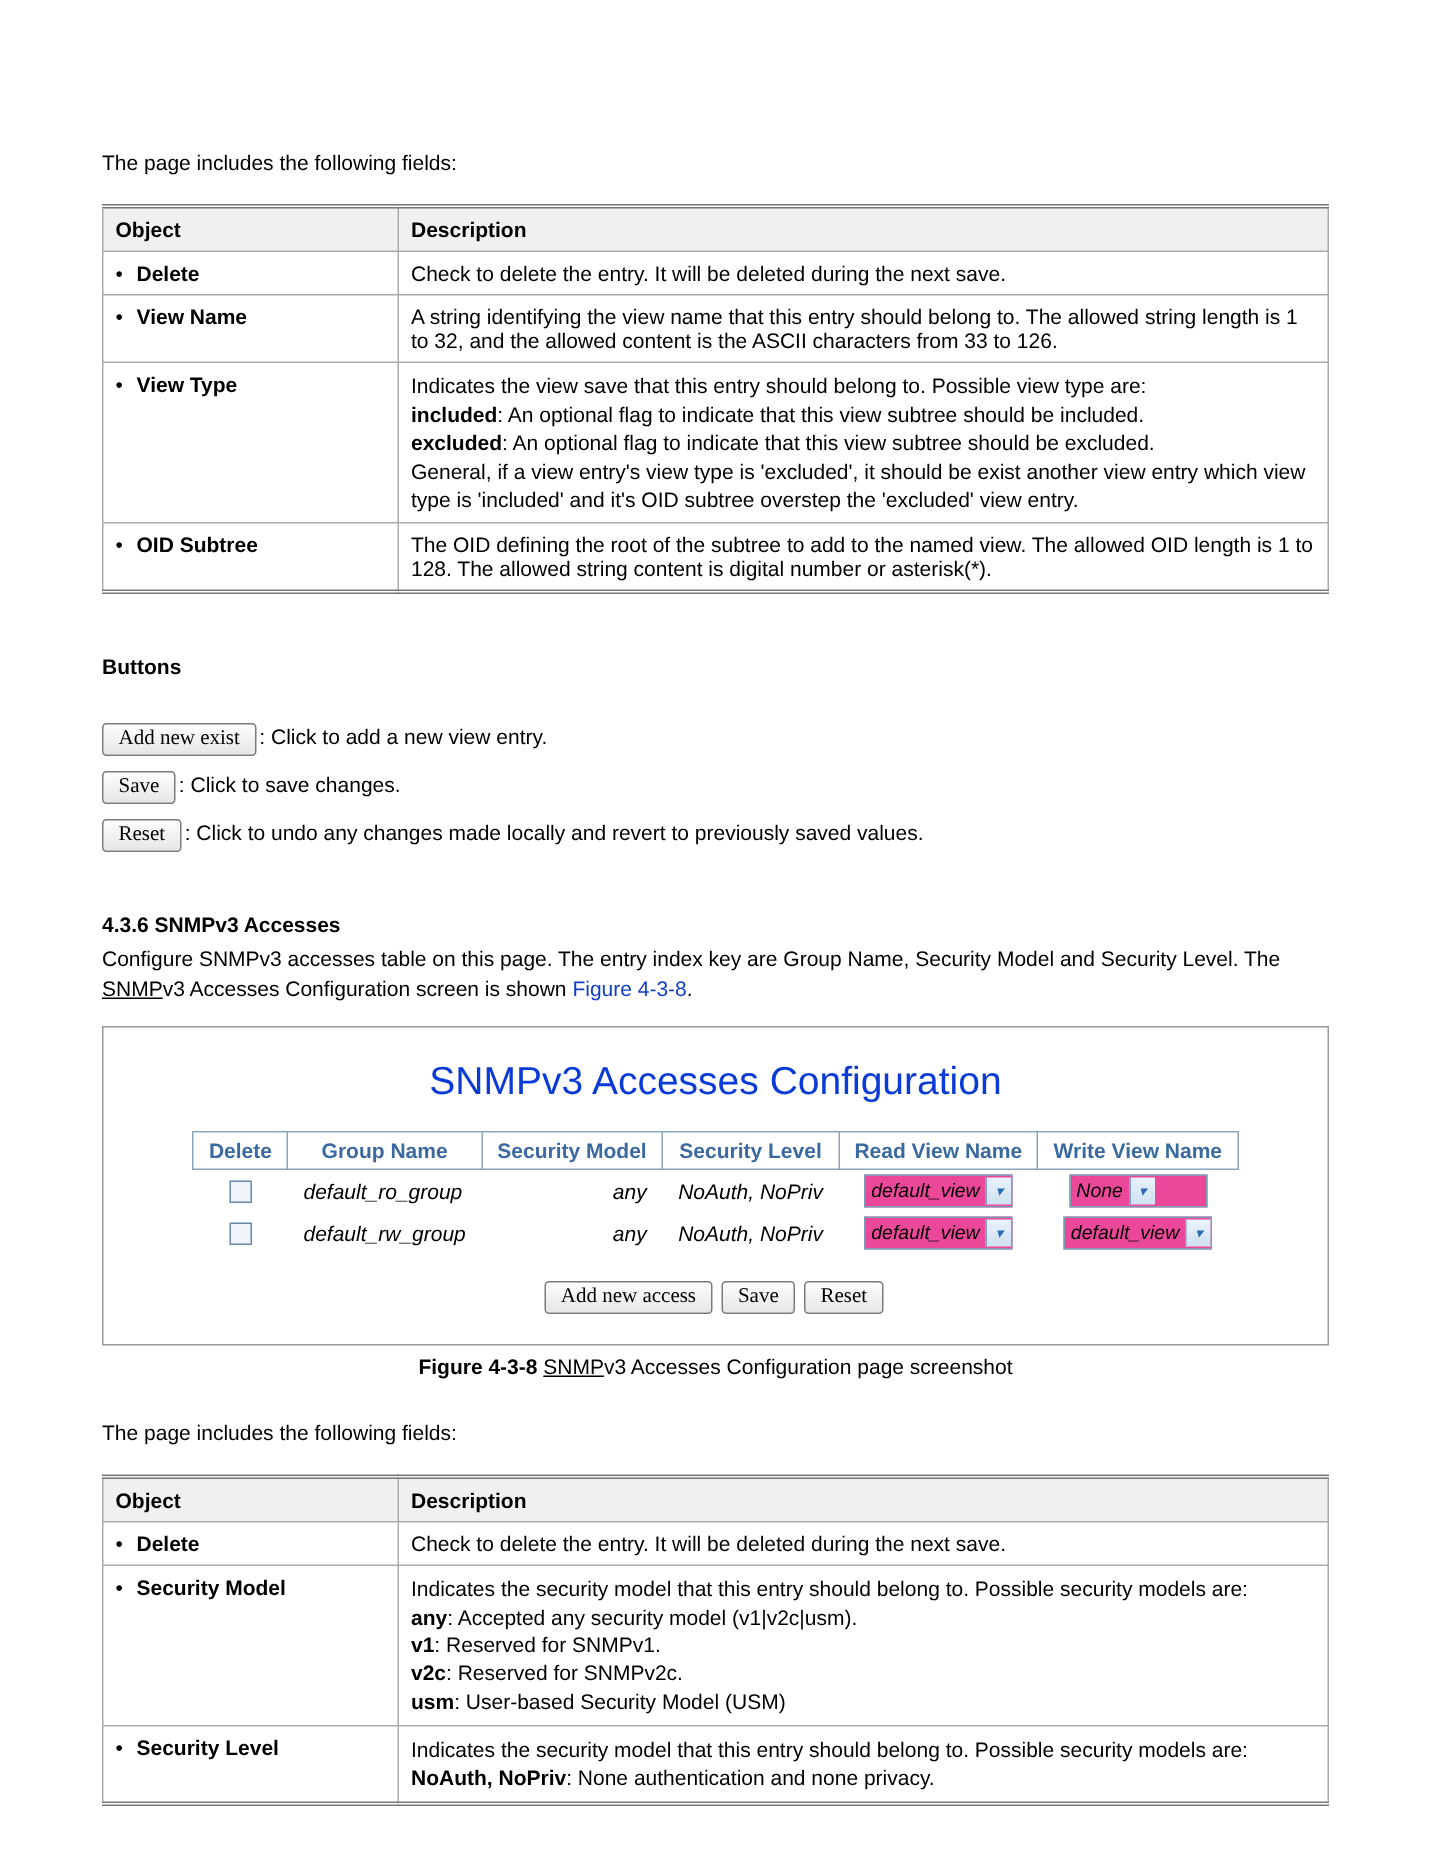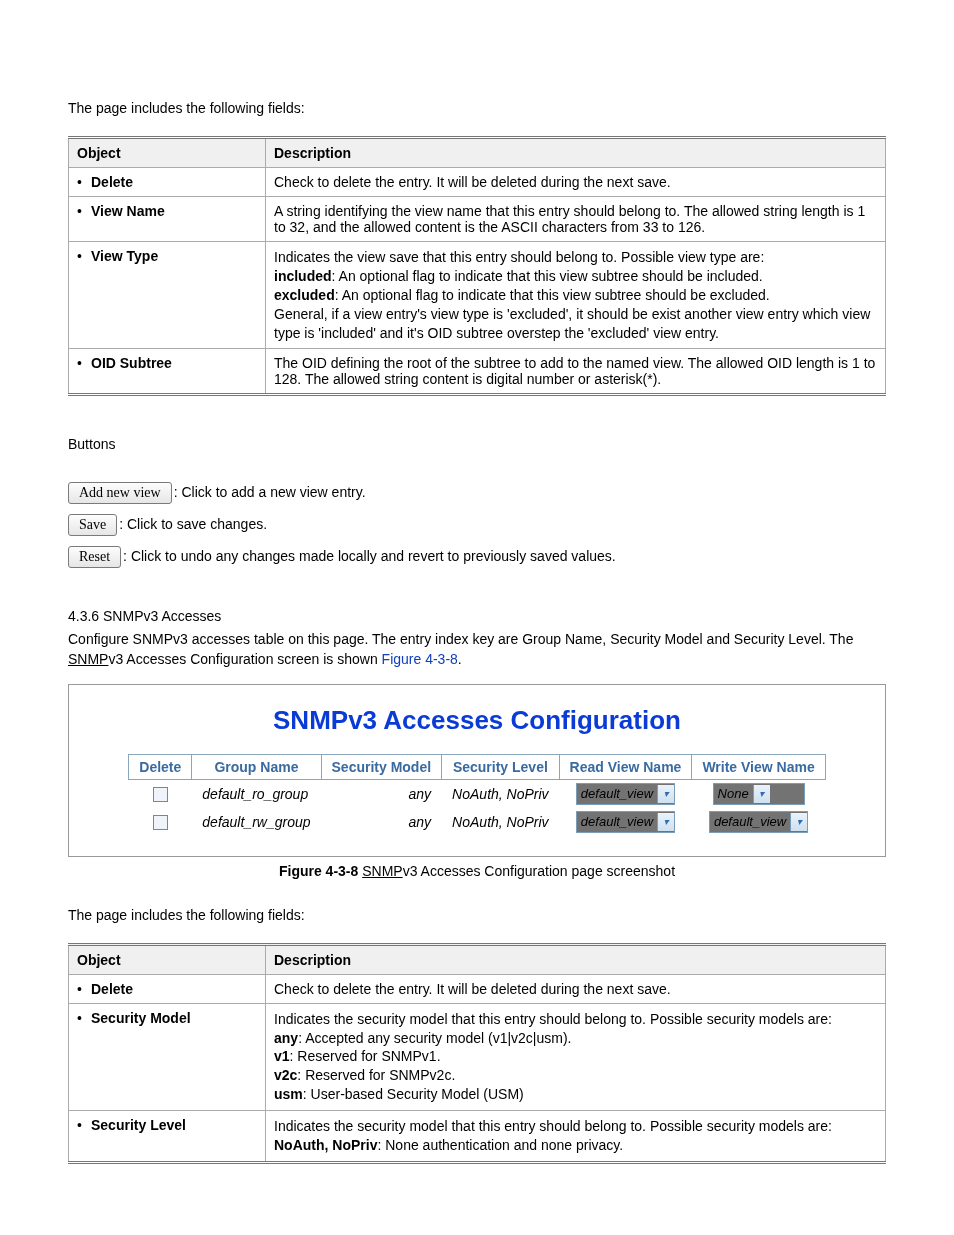--- a/index.html
+++ b/index.html
@@ -55,36 +55,36 @@
     border:1px solid #7a7a7a;
     border-radius:3px;
     background:linear-gradient(#fdfdfd,#e6e6e6);
     font-family:"Times New Roman",serif;
     font-size:14px;
     padding:2px 10px;
     margin-right:2px;
   }
   .btn-desc-line{margin:6px 0 10px 0;}
   .section-heading{
-    font-weight:normal;
+    font-weight:bold;
     margin:40px 0 6px 0;
   }
   .section-body{margin:6px 0 14px 0; line-height:1.4;}
   .fig-link{color:#1040c0;}
   .underline{text-decoration:underline;}
   
   .screenshot{
     border:1px solid #999;
     padding:16px 10px 20px 10px;
     margin:6px 0 4px 0;
   }
   .ss-title{
     text-align:center;
     font-size:26px;
-    font-weight:bold;
+    font-weight:normal;
     color:#0a3bd6;
     margin:4px 0 18px 0;
     font-family:Arial,Helvetica,sans-serif;
   }
   .ss-table{
     border-collapse:collapse;
     margin:0 auto;
     font-size:14px;
   }
   .ss-table th{
@@ -110,21 +110,21 @@
     display:inline-block;
     width:13px;height:13px;
     border:1px solid #6a8aaa;
     background:#eef4fa;
     vertical-align:middle;
   }
   .ss-select{
     display:inline-flex;
     align-items:center;
     border:1px solid #7b9db8;
-    background:#737373;
+    background:#ec4899;
     font-size:13px;
     height:20px;
     padding:0 0 0 4px;
   }
   .ss-select .arrow{
     display:inline-flex;
     align-items:center;
     justify-content:center;
     width:16px;height:18px;
     margin-left:4px;
@@ -178,21 +178,21 @@
     <tr>
       <td class="obj"><span class="bullet">•</span><span class="sub-bold">OID Subtree</span></td>
       <td>The OID defining the root of the subtree to add to the named view. The allowed OID length is 1 to 128. The allowed string content is digital number or asterisk(*).</td>
     </tr>
   </tbody>
     </table>
 
   <div class="section-heading">Buttons</div>
   <div class="buttons-block">
     <div class="btn-desc-line">
-      <span class="btn-img">Add new view</span><span>: Click to add a new view entry.</span>
+      <span class="btn-img">Add new exist</span><span>: Click to add a new view entry.</span>
     </div>
     <div class="btn-desc-line">
       <span class="btn-img">Save</span><span>: Click to save changes.</span>
     </div>
     <div class="btn-desc-line">
       <span class="btn-img">Reset</span><span>: Click to undo any changes made locally and revert to previously saved values.</span>
     </div>
   </div>
 
   <div class="section-heading">4.3.6 SNMPv3 Accesses</div>
@@ -243,20 +243,25 @@
         </td>
         <td class="center">
           <span class="ss-select">
             <span>default_view</span>
             <span class="arrow">▾</span>
           </span>
         </td>
       </tr>
     </tbody>
       </table>
+    <div class="ss-buttons">
+      <span class="btn-img">Add new access</span>
+      <span class="btn-img">Save</span>
+      <span class="btn-img">Reset</span>
+    </div>
   </div>
 
   <div class="caption">
     <span class="sub-bold">Figure 4-3-8 </span><span class="underline">SNMP</span><span>v3 Accesses Configuration page screenshot</span>
   </div>
 
   <div class="intro" style="margin-top:4px;">The page includes the following fields:</div>
 
   <table class="field-table">
     <tbody>

